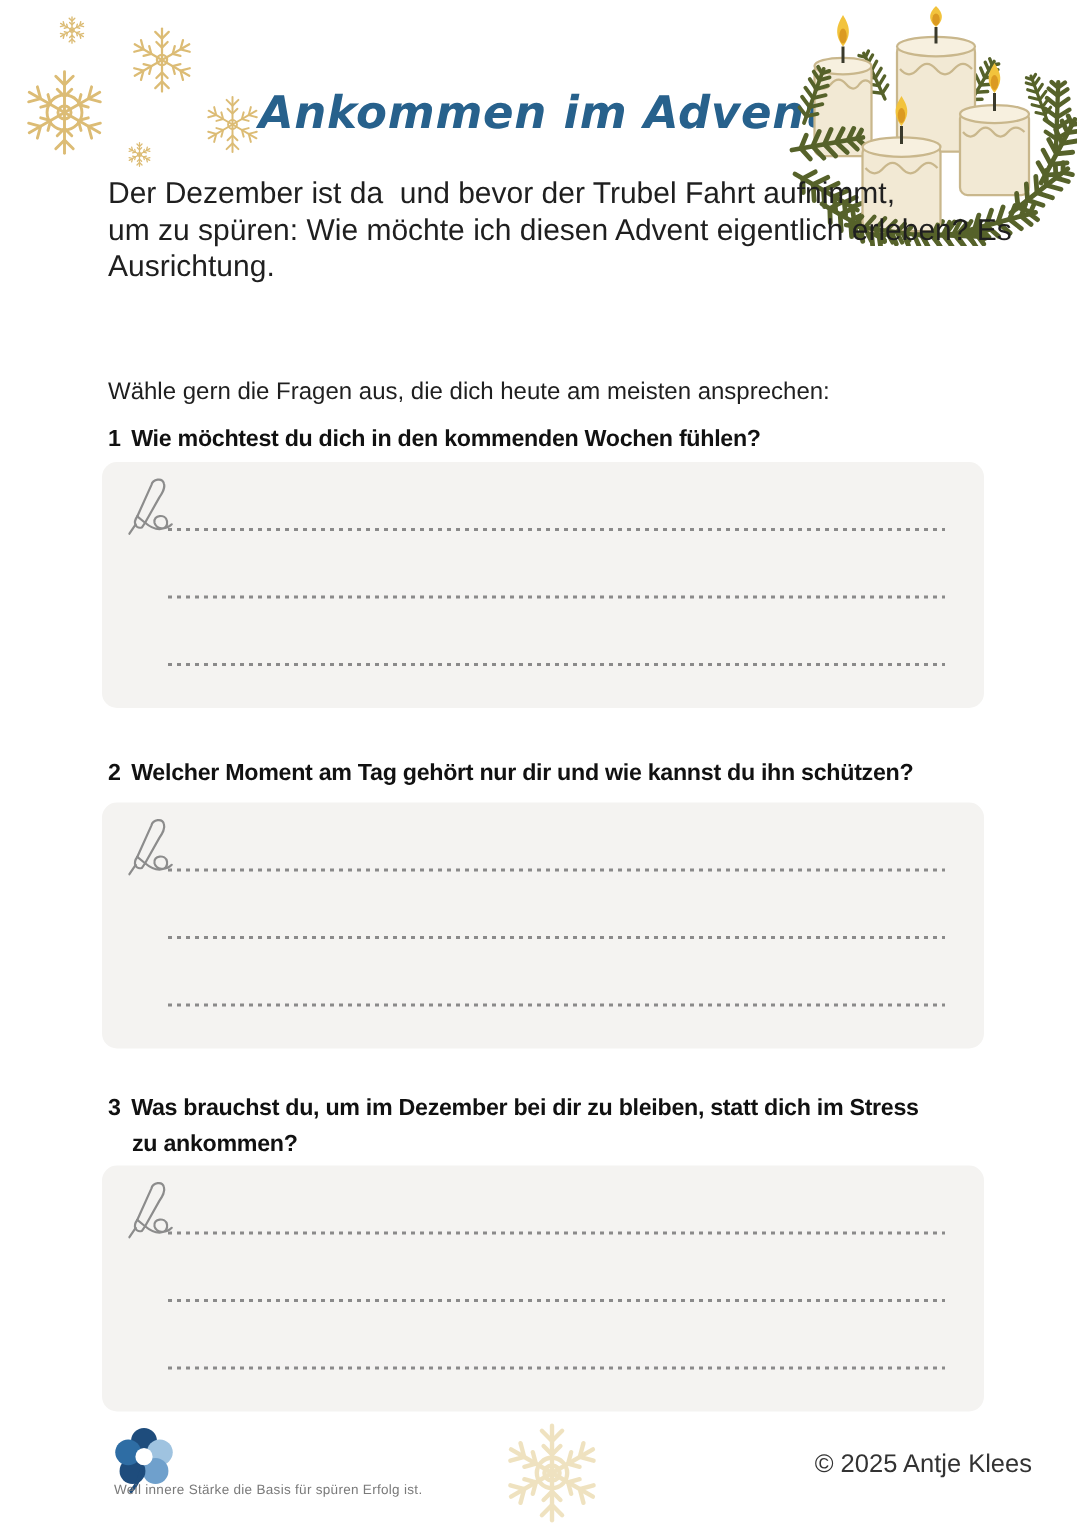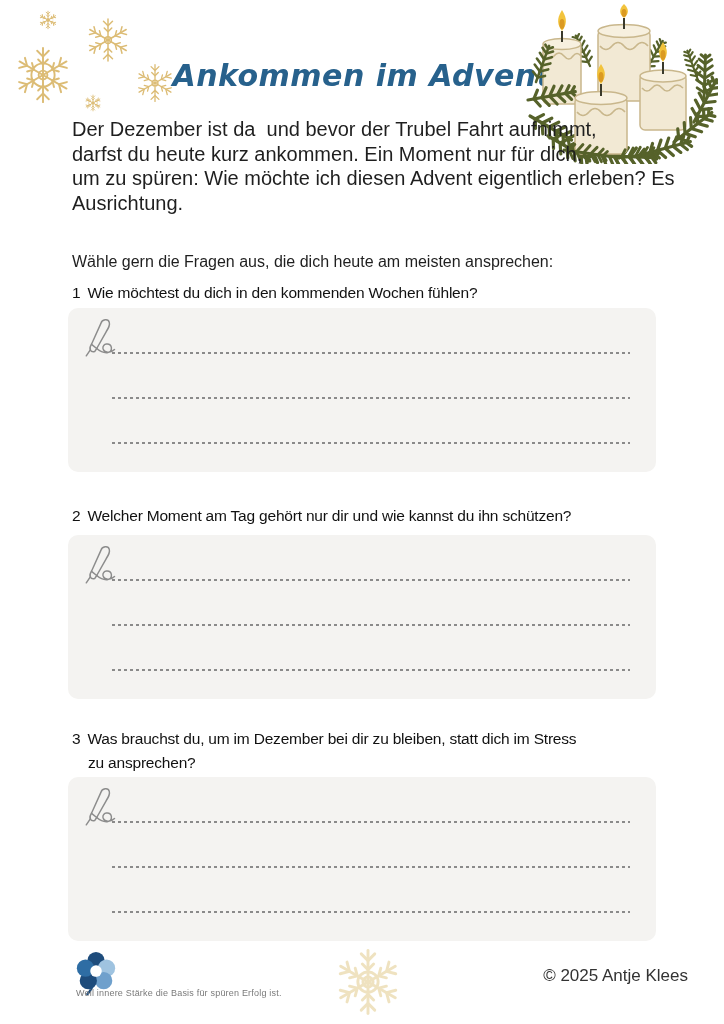--- a/index.html
+++ b/index.html
@@ -17,21 +17,21 @@
     font-family:"DejaVu Sans",sans-serif;font-style:italic;font-weight:700;
     font-size:30px;letter-spacing:.5px;color:#27618C;
   }
   
   #wreath{position:absolute;left:520px;top:4px;width:198px;height:160px;}
   
   #intro{position:absolute;left:72px;top:117px;width:620px;font-size:20px;line-height:24.5px;color:#1f1f1f;}
   #intro div{white-space:pre-wrap;}
   #prompt{position:absolute;left:72px;top:253px;width:620px;font-size:16px;color:#1f1f1f;}
   
-  .q{position:absolute;left:72px;width:600px;font-weight:400;font-size:15.5px;letter-spacing:-0.2px;line-height:24px;color:#111;}
+  .q{position:absolute;left:72px;width:600px;font-weight:700;font-size:15.5px;letter-spacing:-0.2px;line-height:24px;color:#111;}
   .qnum{margin-right:7px;}
   .qline2{margin-left:16px;}
   #q1{top:281px;} #q2{top:504px;} #q3{top:727px;}
   
   .abox{position:absolute;left:68px;width:588px;height:164px;background:#F4F3F1;border-radius:10px;}
   #box1{top:308px;} #box2{top:535px;} #box3{top:777px;height:164px;}
   .pen{position:absolute;left:14px;top:6px;width:42px;height:46px;stroke:#8C8C8C;fill:none;stroke-width:1.4;stroke-linecap:round;stroke-linejoin:round;}
   .wline{position:absolute;left:44px;right:26px;height:2px;
     background:repeating-linear-gradient(90deg,#8A8A8A 0 3px,transparent 3px 6px);}
   .l1{top:44px;} .l2{top:89px;} .l3{top:134px;}
@@ -150,21 +150,20 @@
     <line x1="81" y1="92" x2="81" y2="80" stroke="#3A3A2C" stroke-width="2"></line>
     <path d="M81,80 C74,71 78,65 81,60 C84,65 88,71 81,80 Z" fill="#F2C33C"></path>
     <ellipse cx="81" cy="73" rx="2.5" ry="5" fill="#DB9A22"></ellipse>
 
     <use href="#branch" transform="translate(44,146) rotate(8) scale(0.9)"></use>
     <use href="#branch" transform="translate(96,154) rotate(-6) scale(0.9)"></use>
   </svg>
 
   <div id="intro">
     <div>Der Dezember ist da  und bevor der Trubel Fahrt aufnimmt,</div>
-    <div>darfst du heute kurz ankommen. Ein Moment nur für dich,</div>
     <div>um zu spüren: Wie möchte ich diesen Advent eigentlich erleben? Es</div>
     <div>Ausrichtung.</div>
   </div>
   <div id="prompt">Wähle gern die Fragen aus, die dich heute am meisten ansprechen:</div>
 
   <div class="q" id="q1">
     <span class="qnum">1</span><span>Wie möchtest du dich in den kommenden Wochen fühlen?</span>
     <div class="qline2"></div>
   </div>
   <div class="abox" id="box1">
@@ -184,21 +183,21 @@
     <svg class="pen" viewBox="0 0 40 44">
         <use href="#pen-glyph"></use>
       </svg>
     <div class="wline l1"></div>
     <div class="wline l2"></div>
     <div class="wline l3"></div>
   </div>
 
   <div class="q" id="q3">
     <span class="qnum">3</span><span>Was brauchst du, um im Dezember bei dir zu bleiben, statt dich im Stress</span>
-    <div class="qline2">zu ansprechen?</div>
+    <div class="qline2">zu ankommen?</div>
   </div>
   <div class="abox" id="box3">
     <svg class="pen" viewBox="0 0 40 44">
         <use href="#pen-glyph"></use>
       </svg>
     <div class="wline l1"></div>
     <div class="wline l2"></div>
     <div class="wline l3"></div>
   </div>
 

